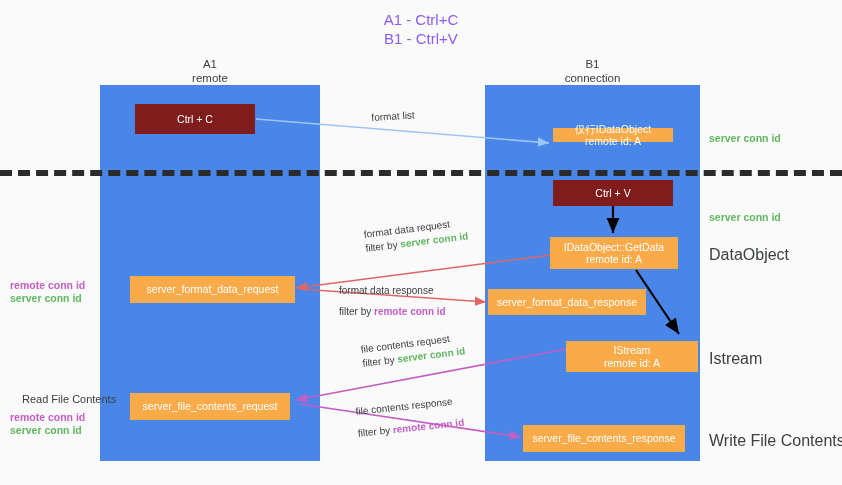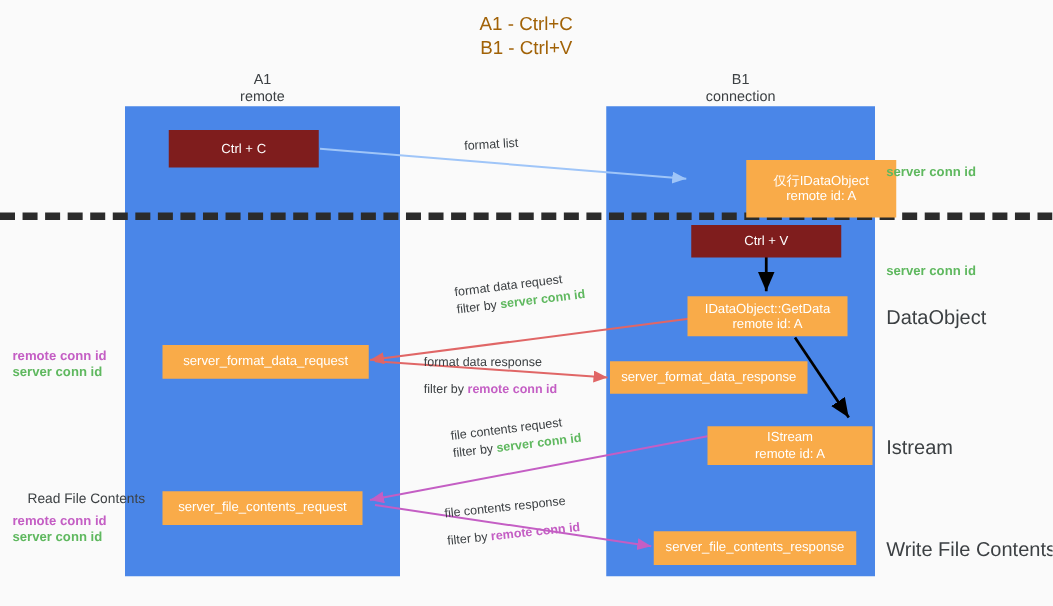--- a/index.html
+++ b/index.html
@@ -8,21 +8,21 @@
     background:#fafafa;
     font-family:"Liberation Sans","DejaVu Sans",sans-serif;
     color:#3c4043;
   }
   #stage{position:absolute;left:0;top:0;width:842px;height:485px;}
   .abs{position:absolute;}
 
   
   #title{
     left:0;top:10px;width:842px;text-align:center;
-    font-size:15px;line-height:19px;color:#a16207;white-space:pre;
+    font-size:15px;line-height:19px;color:#8b5cf6;white-space:pre;
   }
 
   
   .lane-head{
     font-size:11.5px;line-height:13.5px;text-align:center;color:#3c4043;white-space:pre;
   }
 
   
   .lane{background:#4a86e8;}
 
@@ -105,21 +105,21 @@
   </svg>
 
   <div class="abs" id="divider"></div>
 
   <div class="abs box green" style="left:135px;top:104px;width:120px;height:30px;">Ctrl + C</div>
 
   <div class="abs box orange" style="left:130px;top:276px;width:165px;height:27px;">server_format_data_request</div>
 
   <div class="abs box orange" style="left:130px;top:393px;width:160px;height:27px;">server_file_contents_request</div>
 
-  <div class="abs box orange" style="left:553px;top:128px;width:120px;height:46px;margin-left:44px;">仅行IDataObject
+  <div class="abs box orange" style="left:553px;top:128px;width:120px;height:14px;">仅行IDataObject
 remote id: A</div>
 
   <div class="abs box green" style="left:553px;top:180px;width:120px;height:26px;text-align:center;">Ctrl + V</div>
 
   <div class="abs box orange" style="left:550px;top:237px;width:128px;height:32px;">IDataObject::GetData
 remote id: A</div>
 
   <div class="abs box orange" style="left:566px;top:341px;width:132px;height:31px;">IStream
 remote id: A</div>
 

